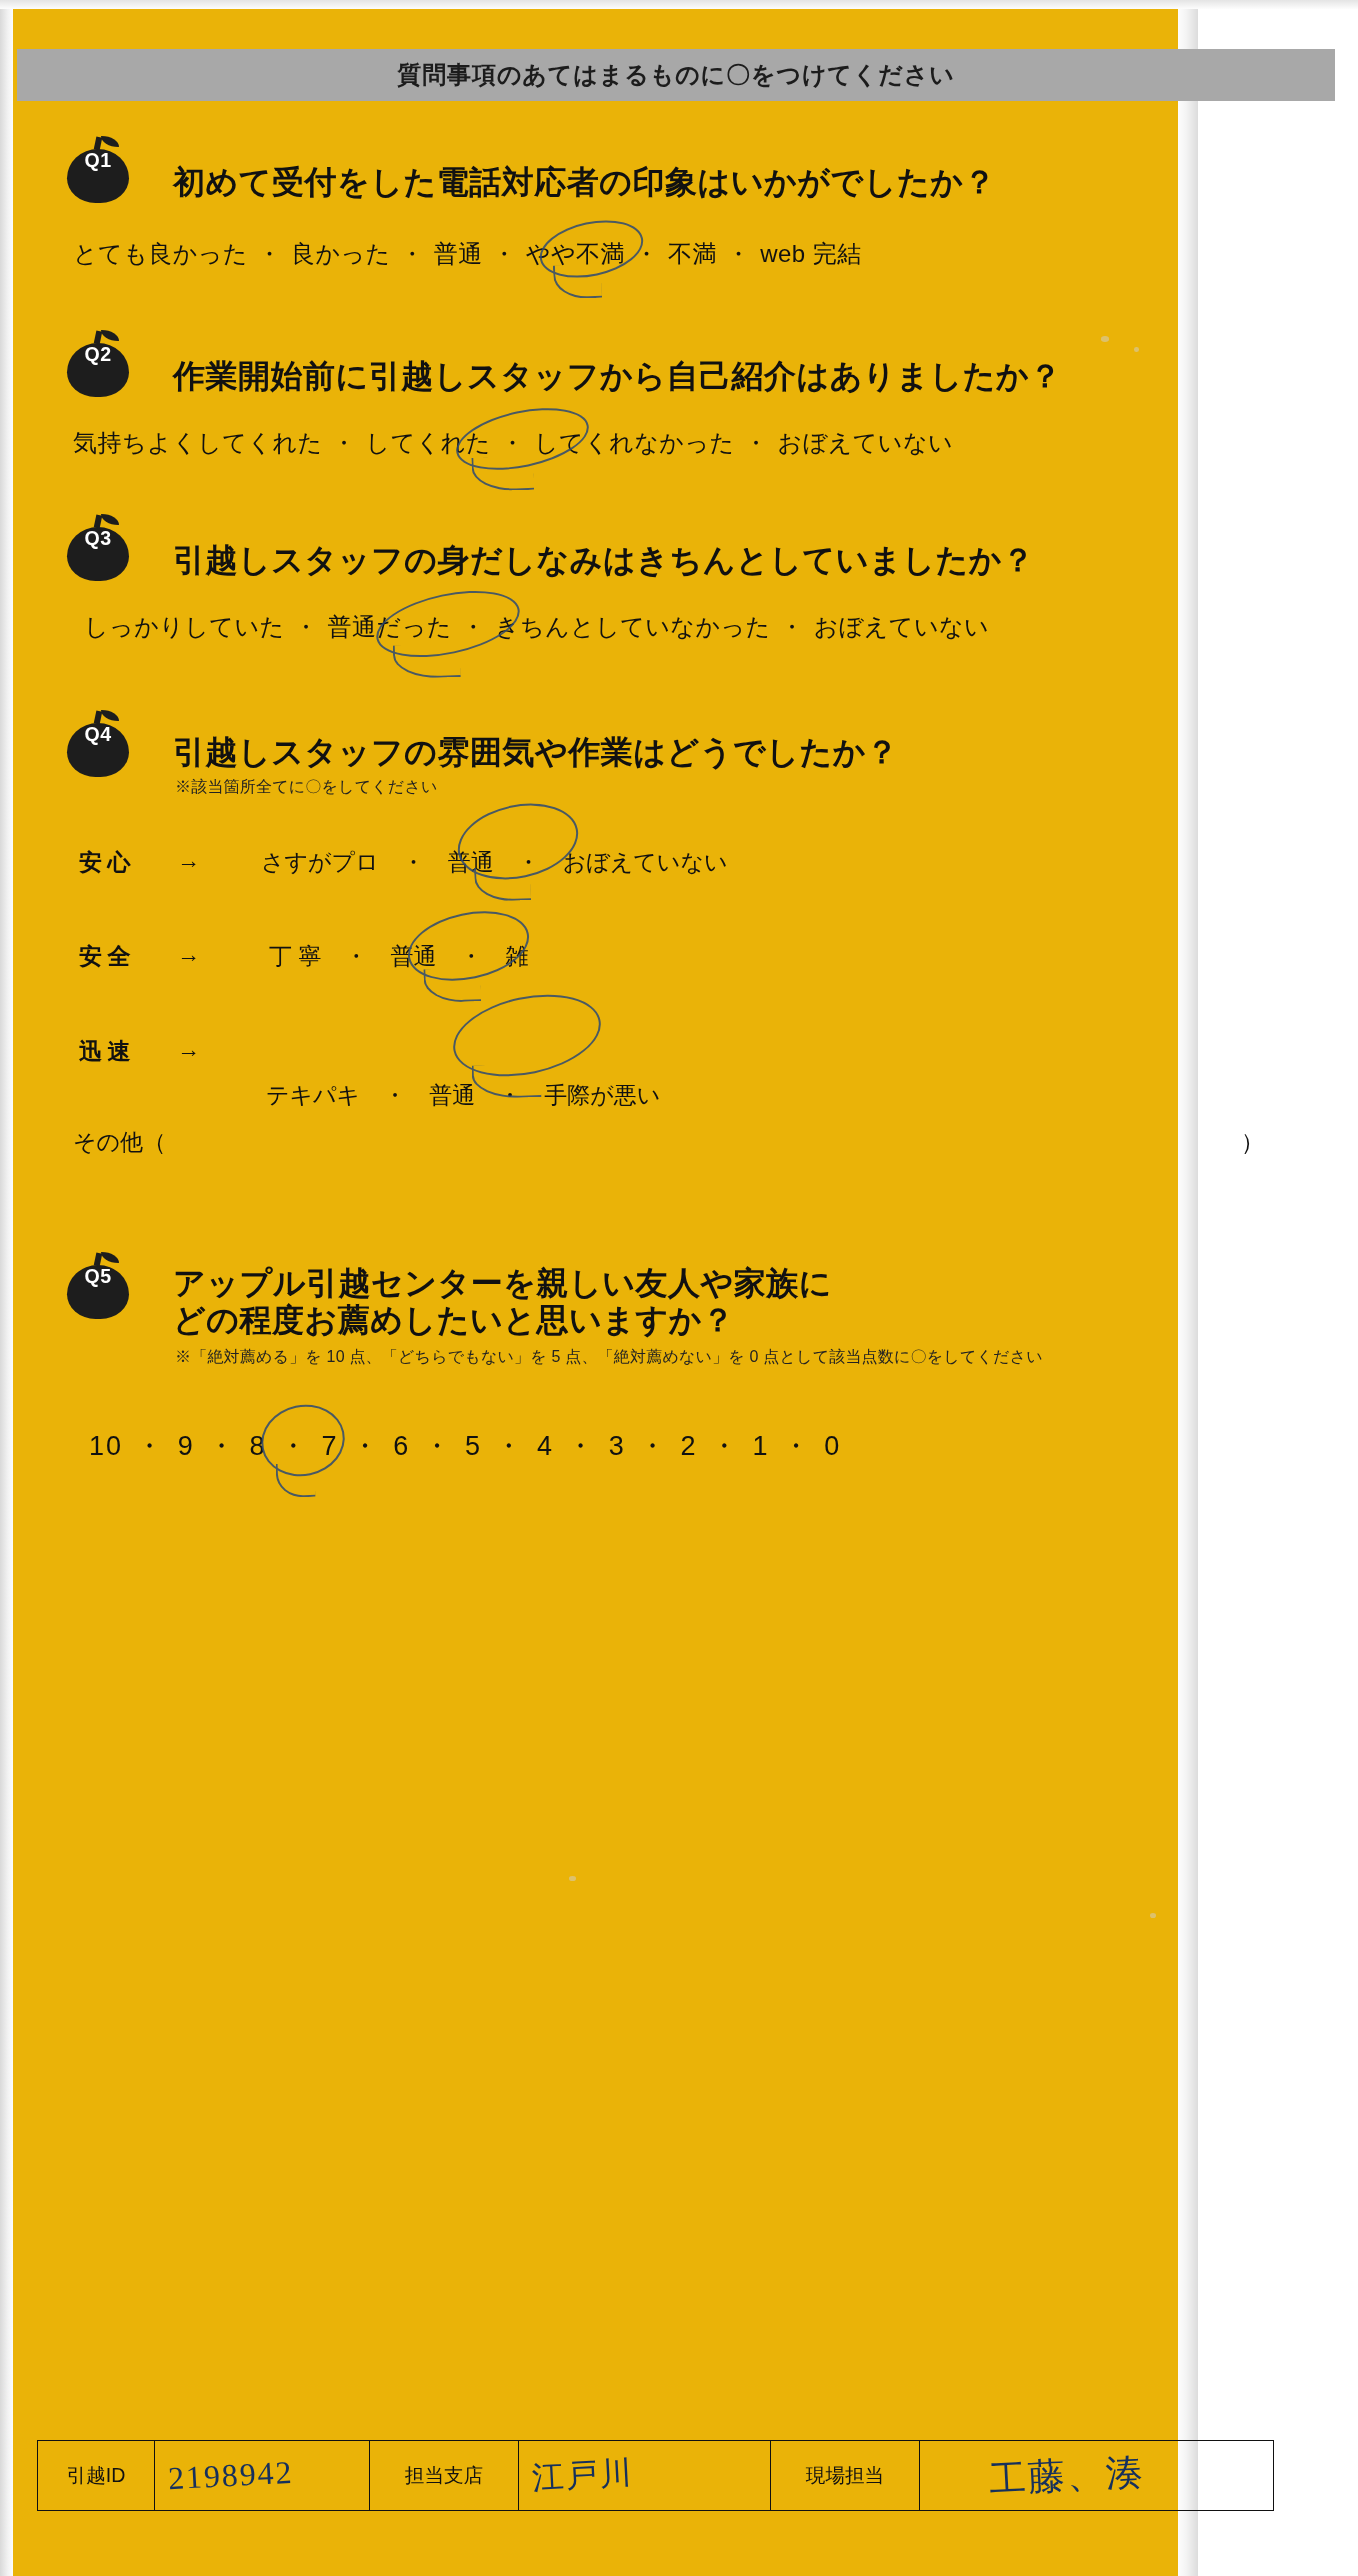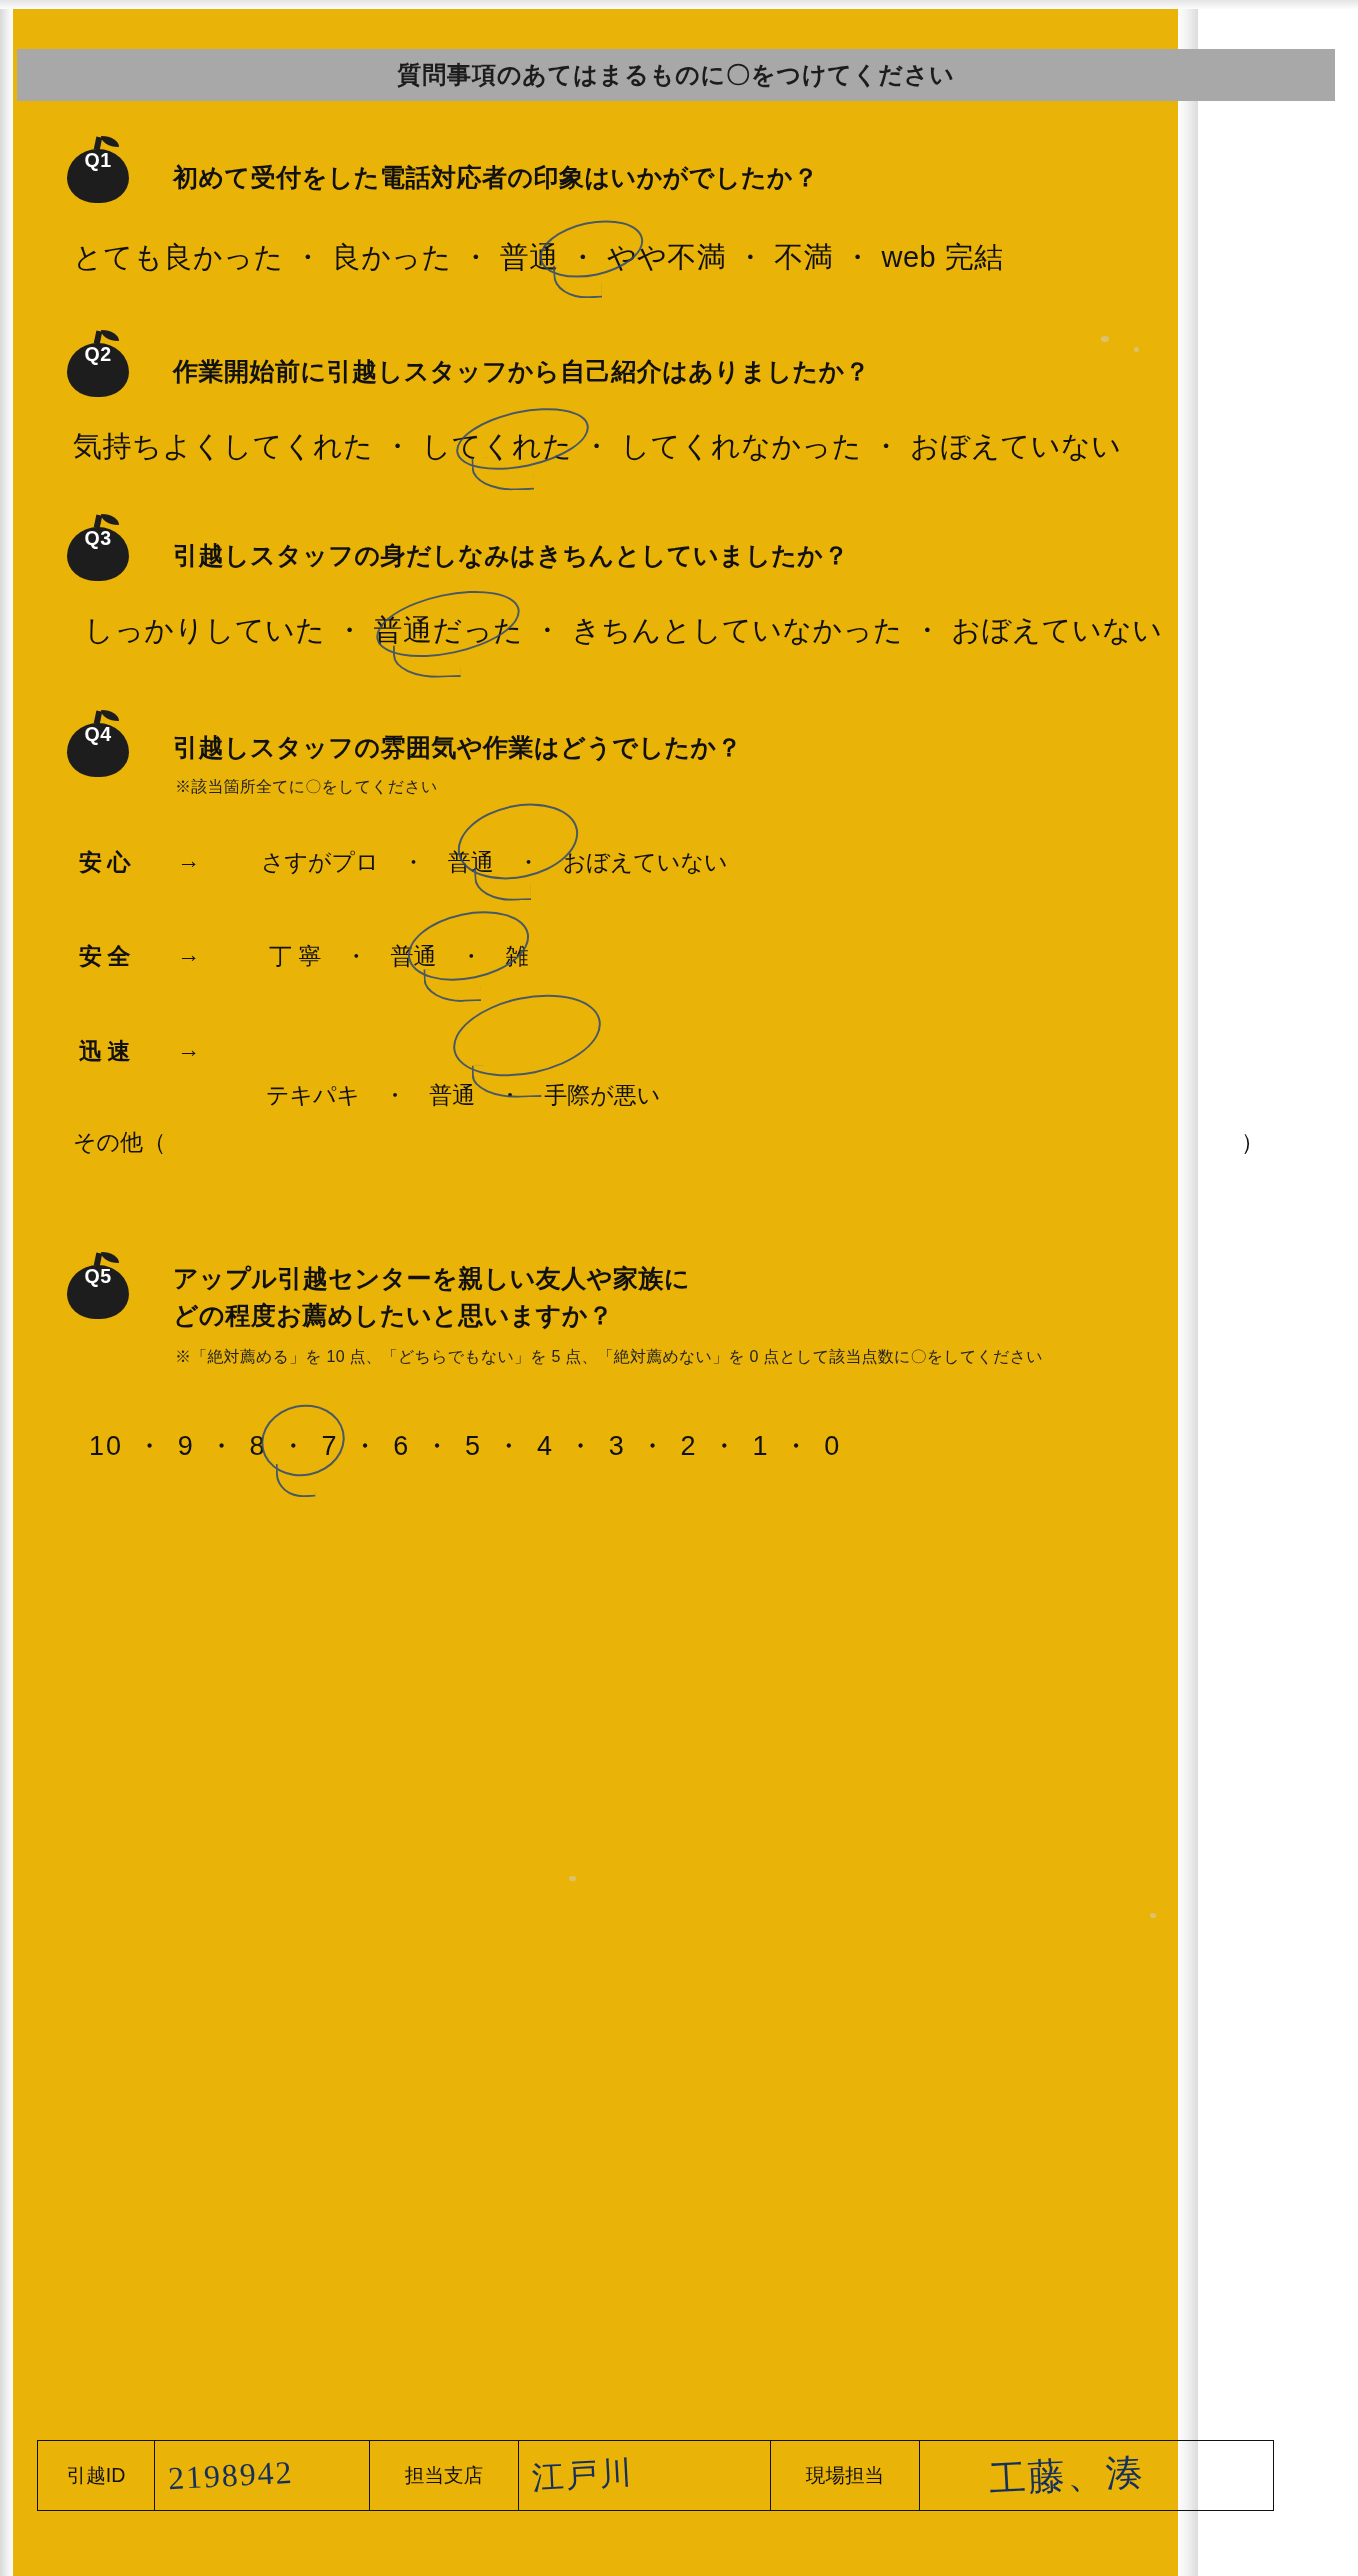--- a/index.html
+++ b/index.html
@@ -90,36 +90,36 @@
     top: -13px;
     left: 34px;
     width: 17.7px;
     height: 11.2px;
     background: #1d1d1d;
     border-radius: 0 100% 0 100%;
   }
 
   .q-title {
     position: absolute;
-    font-size: 25px;
+    font-size: 32px;
     font-weight: bold;
     color: #111;
     letter-spacing: 0.5px;
     white-space: nowrap;
   }
   .q-note {
     position: absolute;
     font-size: 16px;
     color: #222;
     letter-spacing: 0.2px;
     white-space: nowrap;
   }
   .q-options {
     position: absolute;
-    font-size: 29px;
+    font-size: 24px;
     color: #111;
     letter-spacing: 0.5px;
     white-space: nowrap;
   }
   .q-options .sep { padding: 0 9.3px; color: #111; }
   .q-options .opt { display: inline-block; }
 
   .sub-row-label {
     position: absolute;
     font-size: 23px;

